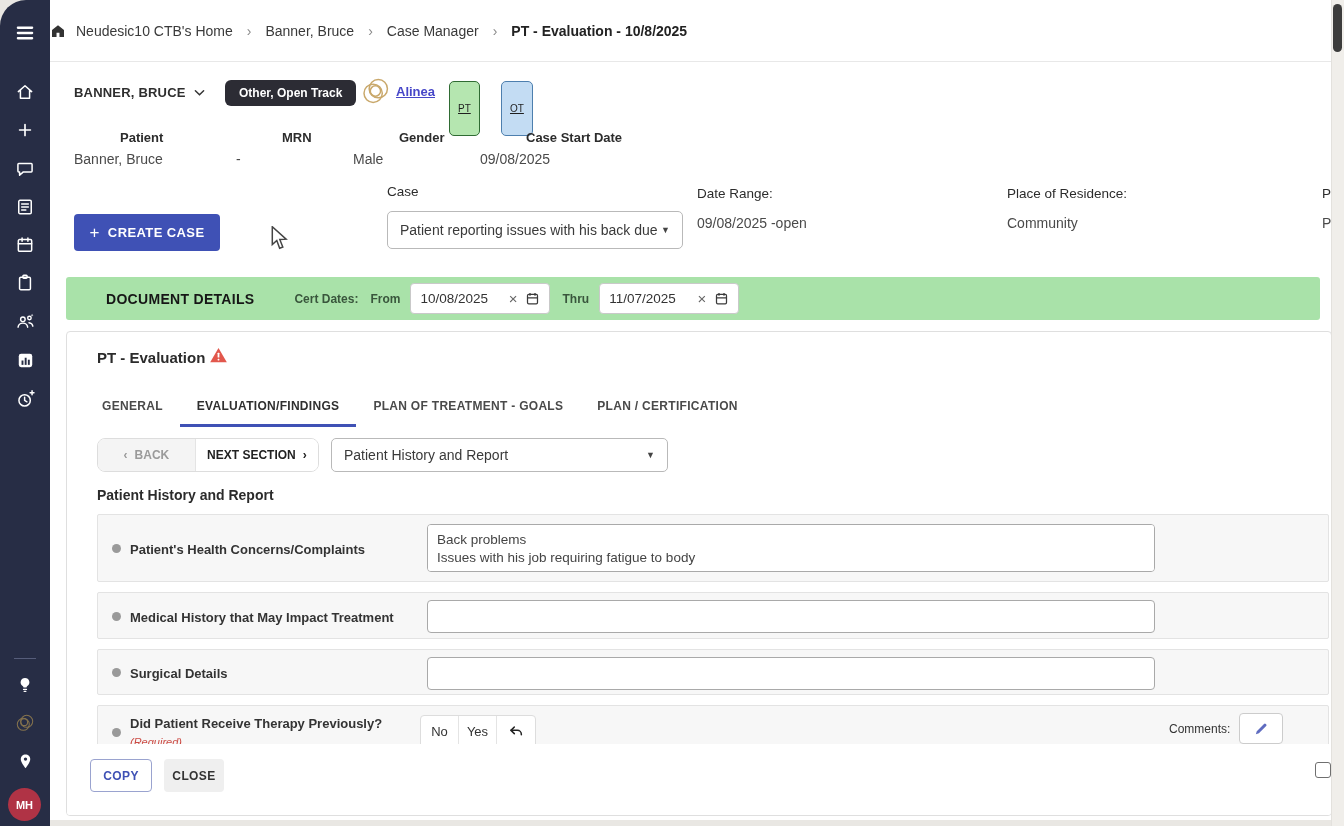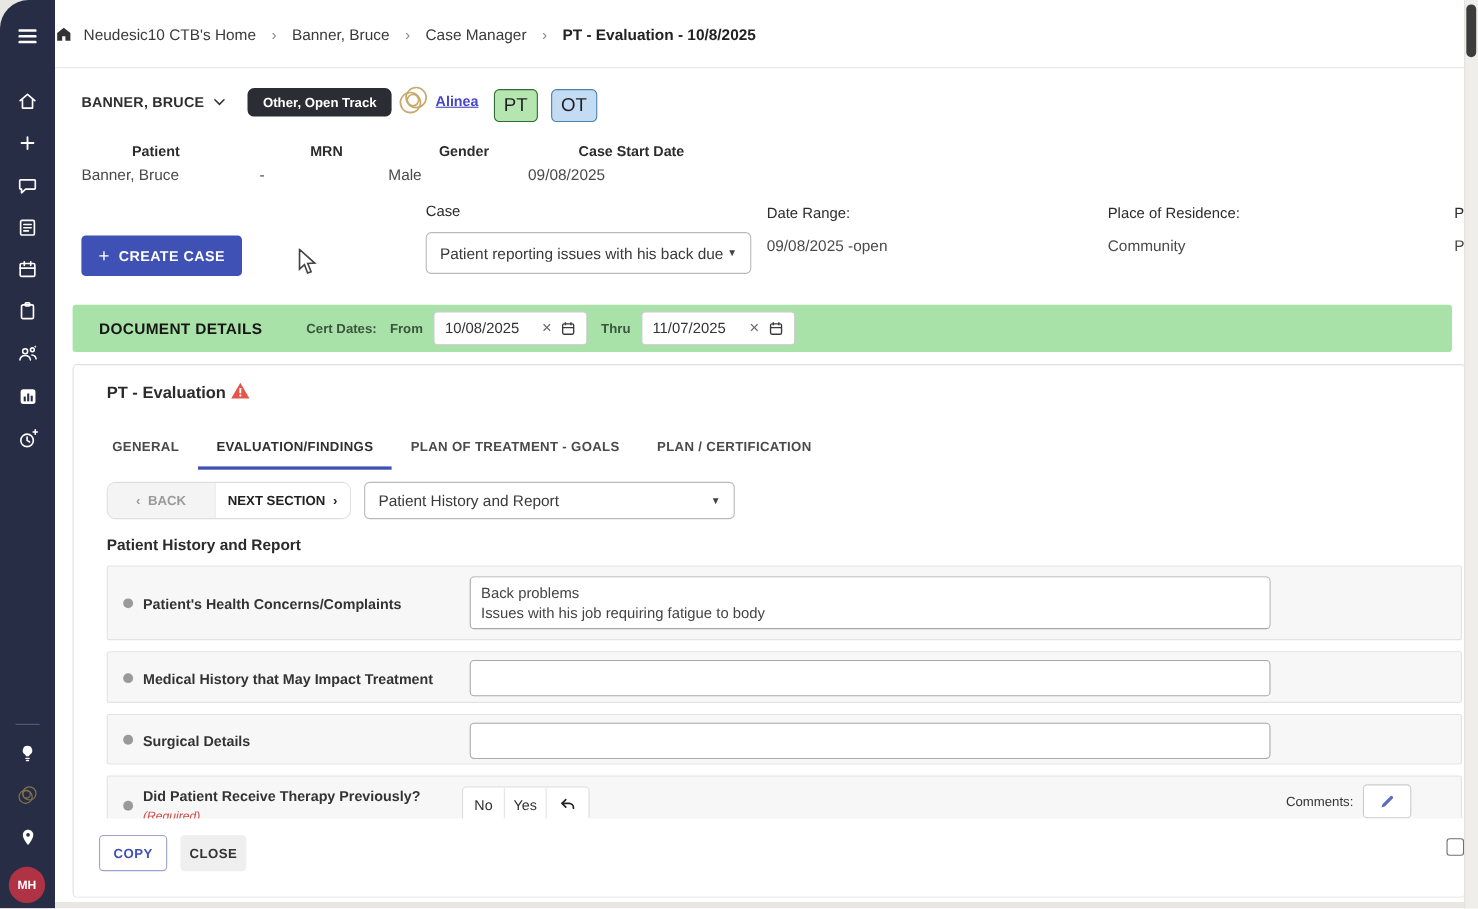--- a/index.html
+++ b/index.html
@@ -18,35 +18,35 @@
   #breadcrumb{position:absolute;left:50px;top:0;width:1294px;height:62px;background:#fff;border-bottom:1px solid #e8e8e8;display:flex;align-items:center;box-sizing:border-box;z-index:2;}
   #breadcrumb .crumb{font-size:14px;color:#3a3a3a;margin:0 6px;cursor:pointer;}
   #breadcrumb .crumb.last{font-weight:700;color:#222;cursor:default;}
   #breadcrumb .sep{font-size:14px;color:#8a8a8a;margin:0 8px;}
   
   #patient{position:absolute;left:50px;top:63px;width:1294px;height:207px;background:#fff;overflow:hidden;}
   .pt-name{position:absolute;left:24px;top:22px;font-size:13px;font-weight:700;color:#2e2e2e;letter-spacing:.2px;display:flex;align-items:center;gap:8px;cursor:pointer;}
   .pill{position:absolute;left:175px;top:17px;background:#2c2c34;color:#fff;font-size:12px;font-weight:600;padding:6px 14px;border-radius:6px;cursor:pointer;}
   .brand{position:absolute;left:310px;top:12px;display:flex;align-items:center;gap:4px;}
   .brand a{font-size:13px;font-weight:600;color:#4646c8;text-decoration:underline;cursor:pointer;}
-  .badge{position:absolute;top:18px;font-size:17px;color:#1f1f1f;border-radius:5px;padding:4px 8px;cursor:pointer;}
+  .badge{position:absolute;top:18px;font-size:10px;color:#1f1f1f;border-radius:5px;padding:21px 8px;cursor:pointer;text-decoration:underline;}
   #badge-pt{left:399px;background:#b5e6b0;border:1.5px solid #2f6b33;}
   #badge-ot{left:451px;background:#c3dcf3;border:1.5px solid #4d7fae;}
   .info-label{position:absolute;top:67px;font-size:13px;font-weight:700;color:#2c2c2c;padding-left:46px;}
   .info-value{position:absolute;top:88px;font-size:14px;color:#4a4a4a;}
   .fld-label{font-size:13.5px;font-weight:400;color:#2c2c2c;}
   .fld-value{font-size:14px;color:#4a4a4a;}
   #create-case{position:absolute;left:24px;top:151px;width:146px;height:37px;background:#3f51b5;color:#fff;font-size:13px;font-weight:700;letter-spacing:.4px;border:none;border-radius:4px;display:flex;align-items:center;justify-content:center;gap:8px;cursor:pointer;}
   #create-case .plus{font-size:17px;font-weight:400;}
   .select{box-sizing:border-box;border:1px solid #b9b9b9;border-radius:5px;background:#fff;display:flex;align-items:center;padding:0 12px;font-size:14px;color:#3a3a3a;cursor:pointer;}
   .select .caret{margin-left:auto;font-size:9px;color:#444;}
   #case-select{position:absolute;left:337px;top:148px;width:296px;height:38px;}
   
   #doc-bar{position:absolute;left:66px;top:277px;width:1254px;height:43px;background:#a9e2a9;border-radius:3px;display:flex;align-items:center;z-index:2;}
-  #doc-bar .title{font-size:14px;font-weight:800;color:#161616;letter-spacing:.3px;margin-left:24px;}
+  #doc-bar .title{font-size:14px;font-weight:800;color:#161616;letter-spacing:.3px;margin-left:40px;}
   #doc-bar .certs{font-size:12px;font-weight:700;color:#39563c;margin-left:40px;}
   #doc-bar .sub{font-size:12px;font-weight:600;color:#39563c;margin-left:12px;}
   .datebox{box-sizing:border-box;width:140px;height:31px;background:#fff;border:1px solid #c9c9c9;border-radius:4px;display:flex;align-items:center;padding:0 9px;margin-left:10px;gap:8px;}
   .datebox .dval{font-size:13.5px;color:#333;flex:1;}
   .datebox .clear{font-size:15px;color:#666;cursor:pointer;line-height:1;}
   .datebox .cal{display:flex;cursor:pointer;}
   
   #card{position:absolute;left:66px;top:331px;width:1266px;height:485px;background:#fff;border:1px solid #dfdfdf;border-radius:4px;box-sizing:border-box;overflow:hidden;}
   #card-title{position:absolute;left:30px;top:17px;font-size:15px;font-weight:700;color:#2b2b2b;}
   #warn{position:absolute;left:142px;top:14px;cursor:pointer;}

